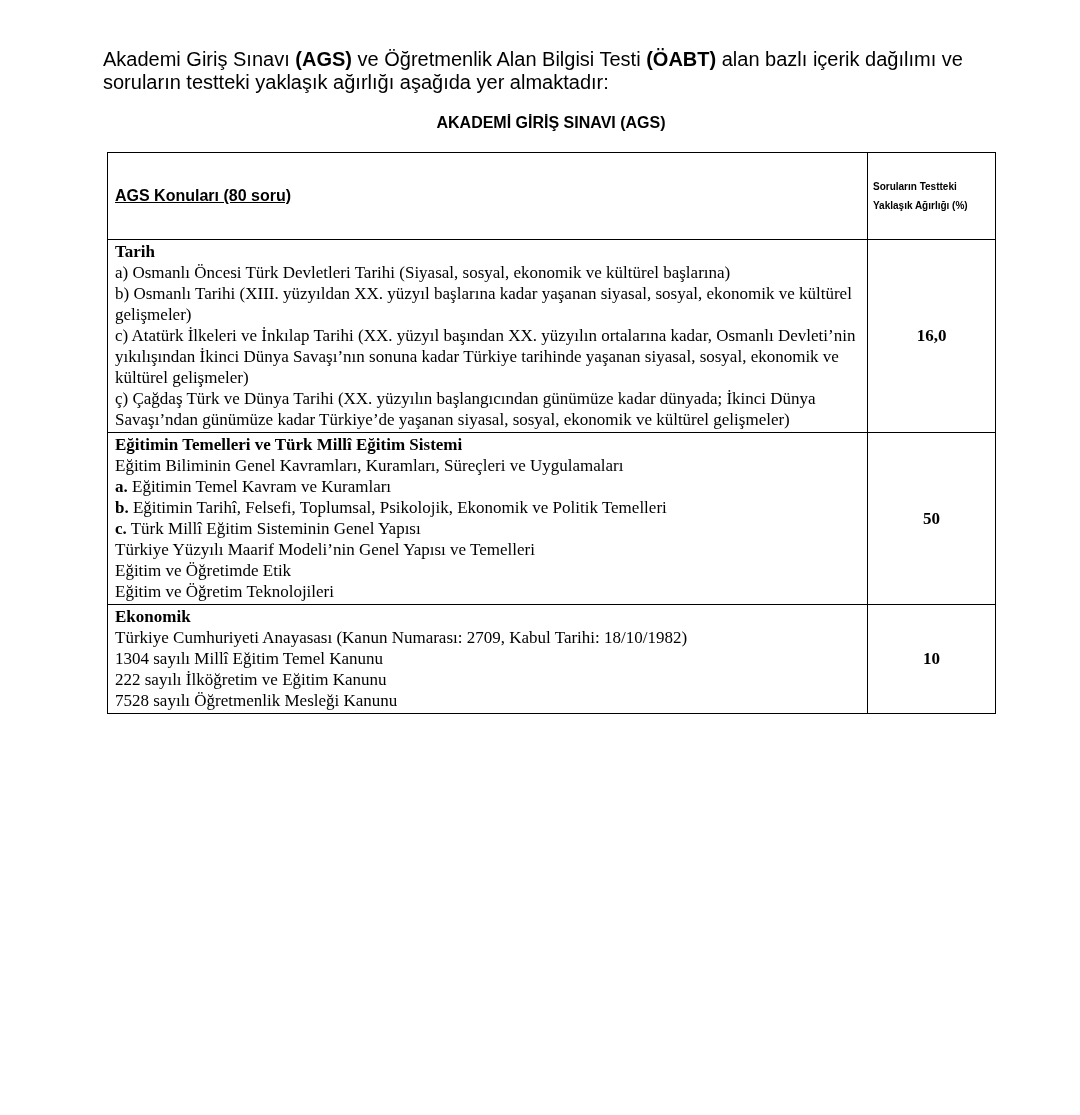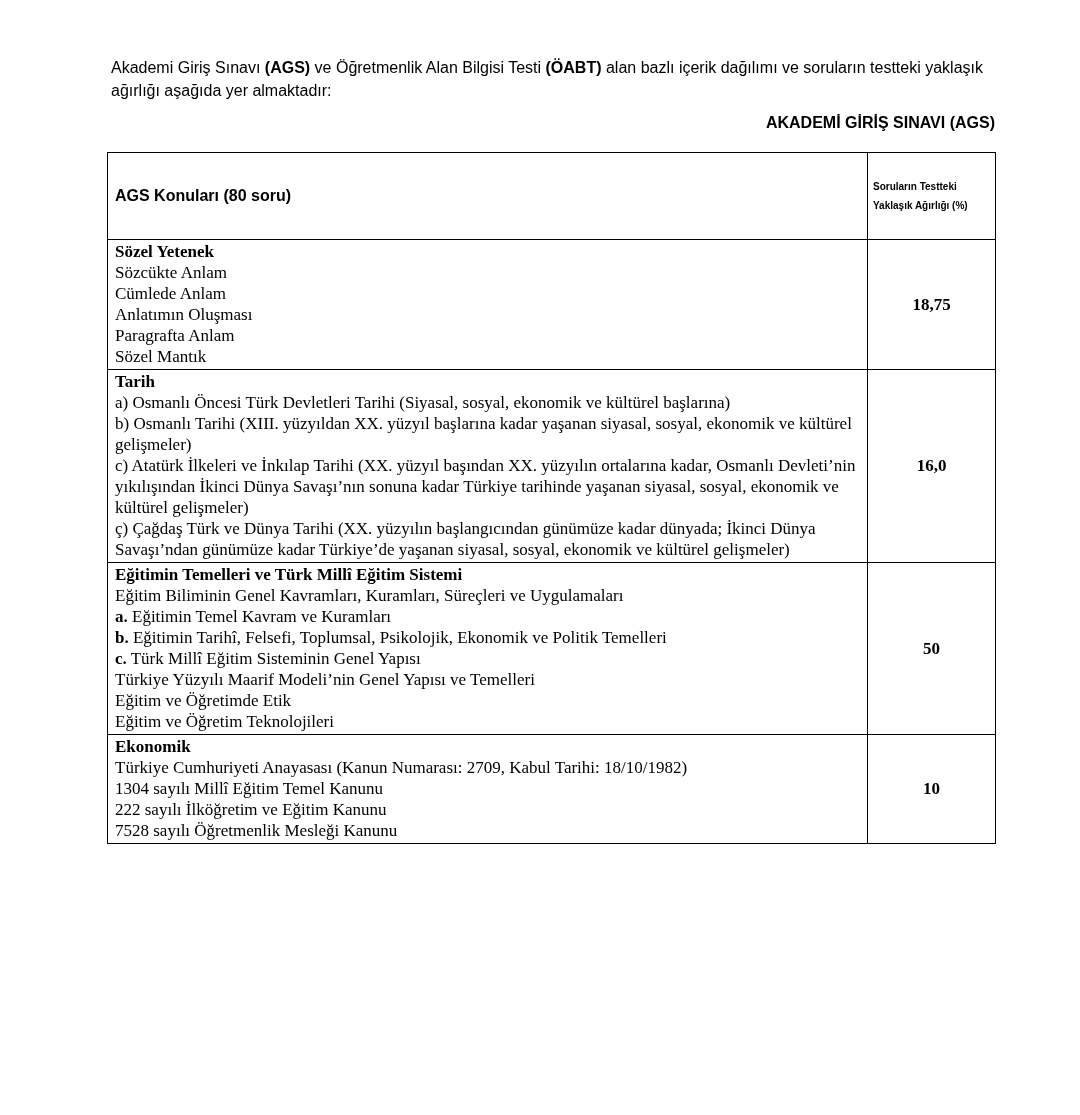--- a/index.html
+++ b/index.html
@@ -14,31 +14,31 @@
     height: 1115px;
     background: #ffffff;
     overflow: hidden;
     font-family: "Liberation Sans", "DejaVu Sans", sans-serif;
   }
   .intro {
     position: absolute;
     left: 103px;
     top: 48px;
     width: 872px;
-    margin: 8px;
-    font-size: 16px;
+    margin: 0;
+    font-size: 20px;
     line-height: 23px;
   }
   .section-title {
     position: absolute;
     left: 107px;
     top: 114px;
     width: 888px;
     margin: 0;
-    text-align: right;
+    text-align: center;
     font-size: 16px;
     font-weight: bold;
   }
   table.ags-table {
     position: absolute;
     left: 107px;
     top: 152px;
     width: 888px;
     border-collapse: collapse;
     table-layout: fixed;
@@ -48,20 +48,21 @@
   }
   col.topics-col  { width: 760px; }
   col.weight-col  { width: 128px; }
   th.topics-th {
     height: 82px;
     text-align: left;
     vertical-align: middle;
     padding: 2px 8px 2px 7px;
     font-size: 16px;
     font-weight: bold;
+    text-decoration: underline;
   }
   th.weight-th {
     text-align: left;
     vertical-align: middle;
     padding: 2px 5px;
     font-size: 10px;
     line-height: 19px;
     font-weight: bold;
   }
   td.topic-cell {
@@ -97,31 +98,20 @@
     </colgroup>
     <thead>
       <tr>
         <th class="topics-th">AGS Konuları (80 soru)</th>
         <th class="weight-th">Soruların Testteki Yaklaşık Ağırlığı (%)</th>
       </tr>
     </thead>
     <tbody id="ags-tbody">
         <tr>
           <td class="topic-cell">
-            <div class="topic-line"><b>Sözel Yetenek</b></div>
-            <div class="topic-line">Sözcükte Anlam</div>
-            <div class="topic-line">Cümlede Anlam</div>
-            <div class="topic-line">Anlatımın Oluşması</div>
-            <div class="topic-line">Paragrafta Anlam</div>
-            <div class="topic-line">Sözel Mantık</div>
-          </td>
-          <td class="weight-cell">18,75</td>
-        </tr>
-        <tr>
-          <td class="topic-cell">
             <div class="topic-line"><b>Tarih</b></div>
             <div class="topic-line">a) Osmanlı Öncesi Türk Devletleri Tarihi (Siyasal, sosyal, ekonomik ve kültürel başlarına)</div>
             <div class="topic-line">b) Osmanlı Tarihi (XIII. yüzyıldan XX. yüzyıl başlarına kadar yaşanan siyasal, sosyal, ekonomik ve kültürel gelişmeler)</div>
             <div class="topic-line">c) Atatürk İlkeleri ve İnkılap Tarihi (XX. yüzyıl başından XX. yüzyılın ortalarına kadar, Osmanlı Devleti’nin yıkılışından İkinci Dünya Savaşı’nın sonuna kadar Türkiye tarihinde yaşanan siyasal, sosyal, ekonomik ve kültürel gelişmeler)</div>
             <div class="topic-line">ç) Çağdaş Türk ve Dünya Tarihi (XX. yüzyılın başlangıcından günümüze kadar dünyada; İkinci Dünya Savaşı’ndan günümüze kadar Türkiye’de yaşanan siyasal, sosyal, ekonomik ve kültürel gelişmeler)</div>
           </td>
           <td class="weight-cell">16,0</td>
         </tr>
         <tr>
           <td class="topic-cell">

